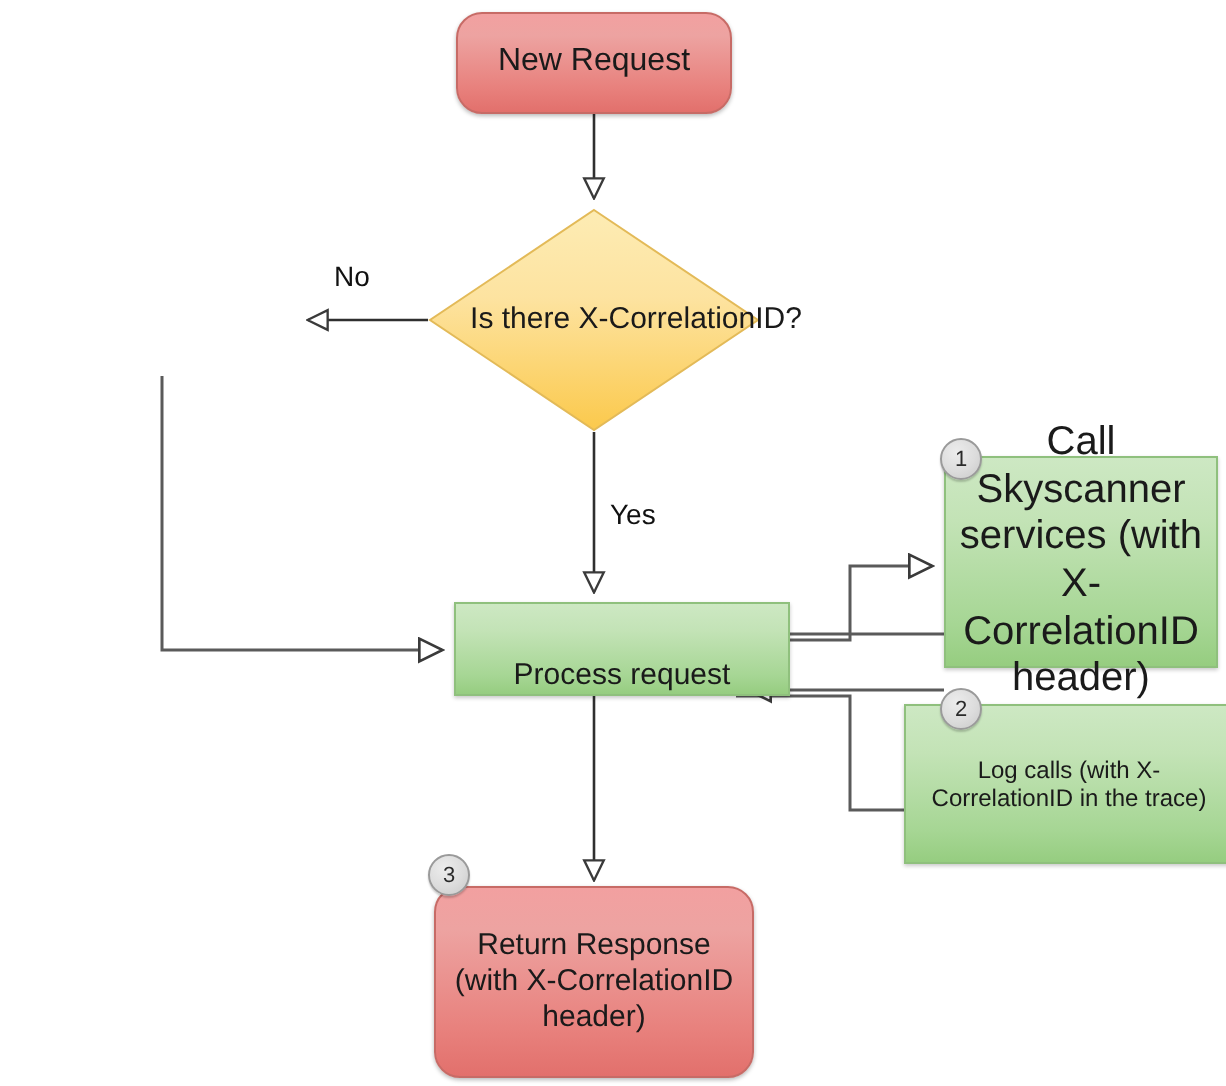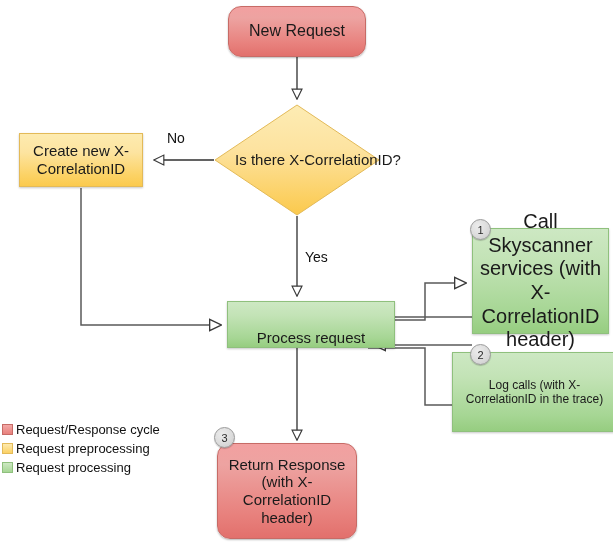--- a/index.html
+++ b/index.html
@@ -161,60 +161,43 @@
           <stop offset="0%" stop-color="#fdecb4"></stop>
           <stop offset="40%" stop-color="#fde3a0"></stop>
           <stop offset="100%" stop-color="#fbc94c"></stop>
         </linearGradient>
       </defs>
       <path d="M 83 1 L 165 56 L 83 111 L 1 56 z" fill="url(#gYellow)" stroke="#e3ba58" stroke-width="1"></path>
     </svg>
     <span class="node-text" style="font-size:15px;">Is there X-CorrelationID?</span>
   </div>
 
-  <div class="node n-yellow" style="left:19px; top:133px; width:124px; height:54px; font-size:15px;">
-    <span class="node-text">Create new X-CorrelationID</span>
-  </div>
 
   <div class="node n-green" style="left:227px; top:301px; width:168px; height:47px; font-size:15px;align-items:flex-end;">
     <span class="node-text">Process request</span>
   </div>
 
   <div class="node n-green" style="left:472px; top:228px; width:137px; height:106px; font-size:20px;">
     <span class="node-text">Call Skyscanner services (with X-CorrelationID header)</span>
   </div>
   <div class="badge" style="left:470px; top:219px;">
     <span>1</span>
   </div>
 
   <div class="node n-green" style="left:452px; top:352px; width:165px; height:80px; font-size:12px;">
     <span class="node-text">Log calls (with X-CorrelationID in the trace)</span>
   </div>
   <div class="badge" style="left:470px; top:344px;">
     <span>2</span>
   </div>
 
-  <div class="node n-red" style="left:217px; top:443px; width:140px; height:96px; font-size:15px;">
+  <div class="node n-red" style="left:217px; top:443px; width:160px; height:96px; font-size:15px;">
     <span class="node-text">Return Response (with X-CorrelationID header)</span>
   </div>
   <div class="badge" style="left:214px; top:427px;">
     <span>3</span>
   </div>
 
   <div class="edge-label" style="left:167px; top:130px;">No</div>
   <div class="edge-label" style="left:305px; top:249px;">Yes</div>
 
-  <div id="legend">
-    <div class="legend-row">
-      <span class="legend-swatch sw-red"></span>
-      <span>Request/Response cycle</span>
-    </div>
-    <div class="legend-row">
-      <span class="legend-swatch sw-yellow"></span>
-      <span>Request preprocessing</span>
-    </div>
-    <div class="legend-row">
-      <span class="legend-swatch sw-green"></span>
-      <span>Request processing</span>
-    </div>
-  </div>
 
 </div>
 
 </body></html>

